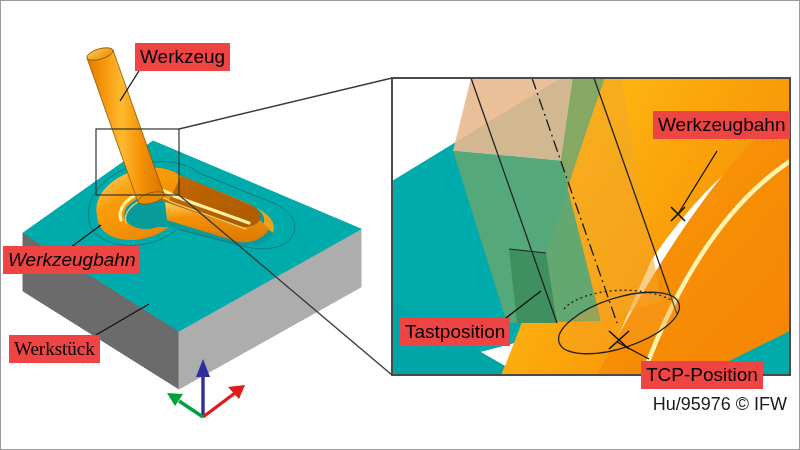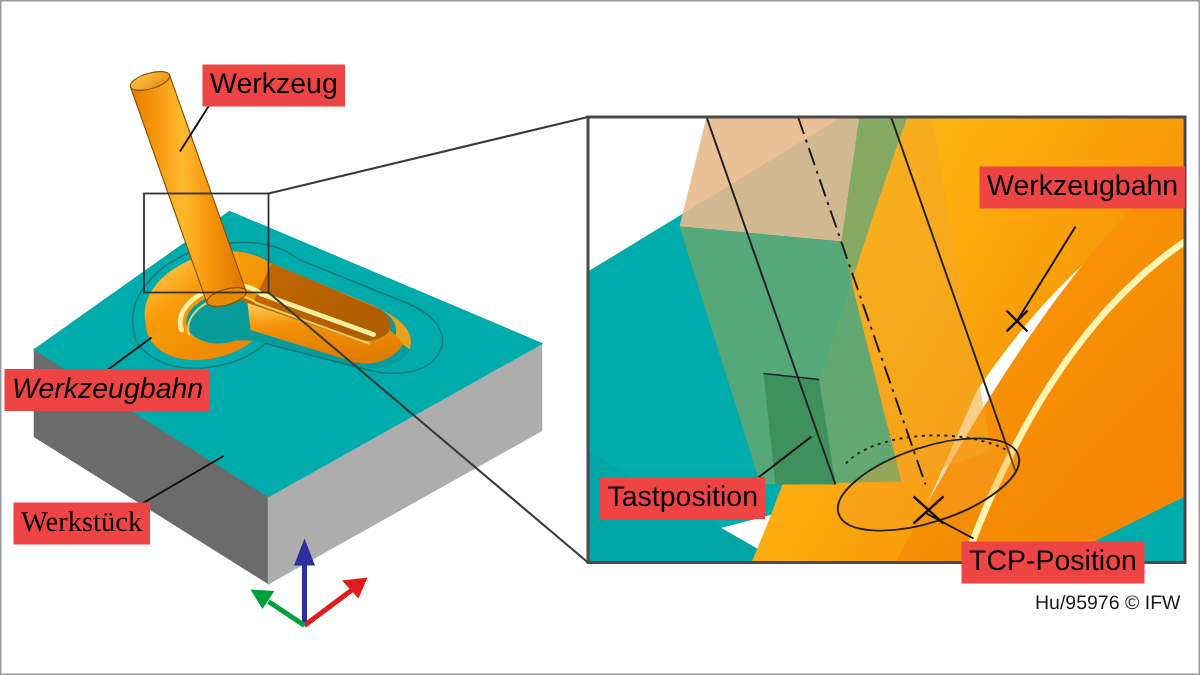--- a/index.html
+++ b/index.html
@@ -10,21 +10,21 @@
   }
   #root{position:relative;width:800px;height:450px;background:#fff;box-sizing:border-box;border:1px solid #9a9a9a;}
   svg.layer{position:absolute;left:0;top:0;width:800px;height:450px;}
   .lbl{
     position:absolute;background:#ef4444;color:#000;
     font-size:19px;line-height:19px;white-space:nowrap;
     padding:4px 5px 5px 5px;
   }
   .credit{
     position:absolute;right:12px;top:393px;
-    font-size:13px;color:#1a1a1a;white-space:nowrap;
+    font-size:18px;color:#1a1a1a;white-space:nowrap;
   }
 </style>
 </head>
 <body>
 
 <div id="root">
 
   <svg class="layer" viewBox="0 0 800 450">
     <defs>
 

